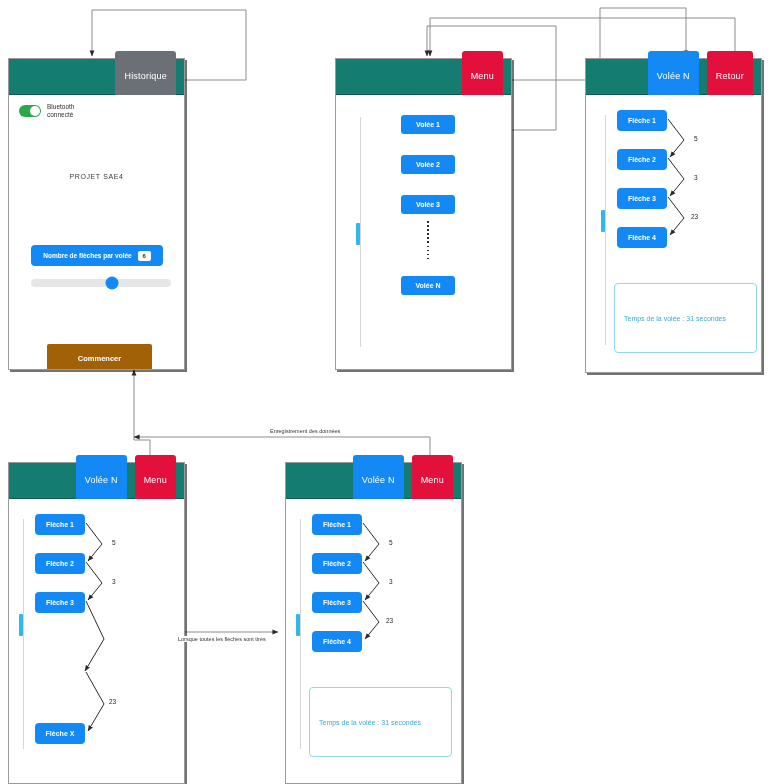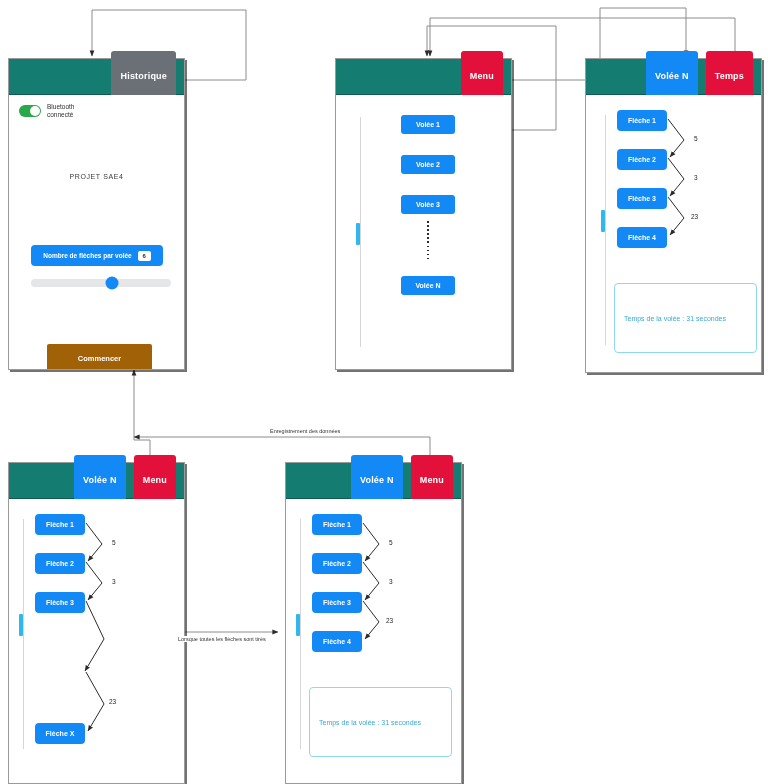--- a/index.html
+++ b/index.html
@@ -48,21 +48,21 @@
     position:relative;
     background:#ffffff;
     box-sizing:border-box;
     height:calc(100% - 36px);
     overflow:hidden;
   }
 
   
   .hbtn{
     font-size:9px;
-    font-weight:bold;
+    font-weight:normal;
     color:#ffffff;
     border-radius:3px;
     padding:21px 9px;
     line-height:1;
     white-space:nowrap;
     letter-spacing:.2px;
   }
   .hbtn.grey{ background:#6b7077; }
   .hbtn.red { background:#e4103c; }
   .hbtn.blue{ background:#1389f5; }
@@ -335,21 +335,21 @@
           <i></i>
       </div>
 
       <div class="vbtn volee-item" style="left:65px; top:181px;">Volée N</div>
     </div>
   </div>
 
   <div class="phone" style="left:585px; top:58px; width:177px; height:315px;">
     <div class="phone-header">
       <div class="hbtn blue">Volée N</div>
-      <div class="hbtn red">Temps</div>
+      <div class="hbtn red">Retour</div>
     </div>
     <div class="phone-body">
       <div class="scroll-track" style="left:19px; top:20px; height:230px;"></div>
       <div class="scroll-thumb" style="left:15px; top:115px;"></div>
 
       <div class="fbtn" style="left:31px; top:15px;">Flèche 1</div>
       <div class="fbtn" style="left:31px; top:54px;">Flèche 2</div>
       <div class="fbtn" style="left:31px; top:93px;">Flèche 3</div>
       <div class="fbtn" style="left:31px; top:132px;">Flèche 4</div>
 

